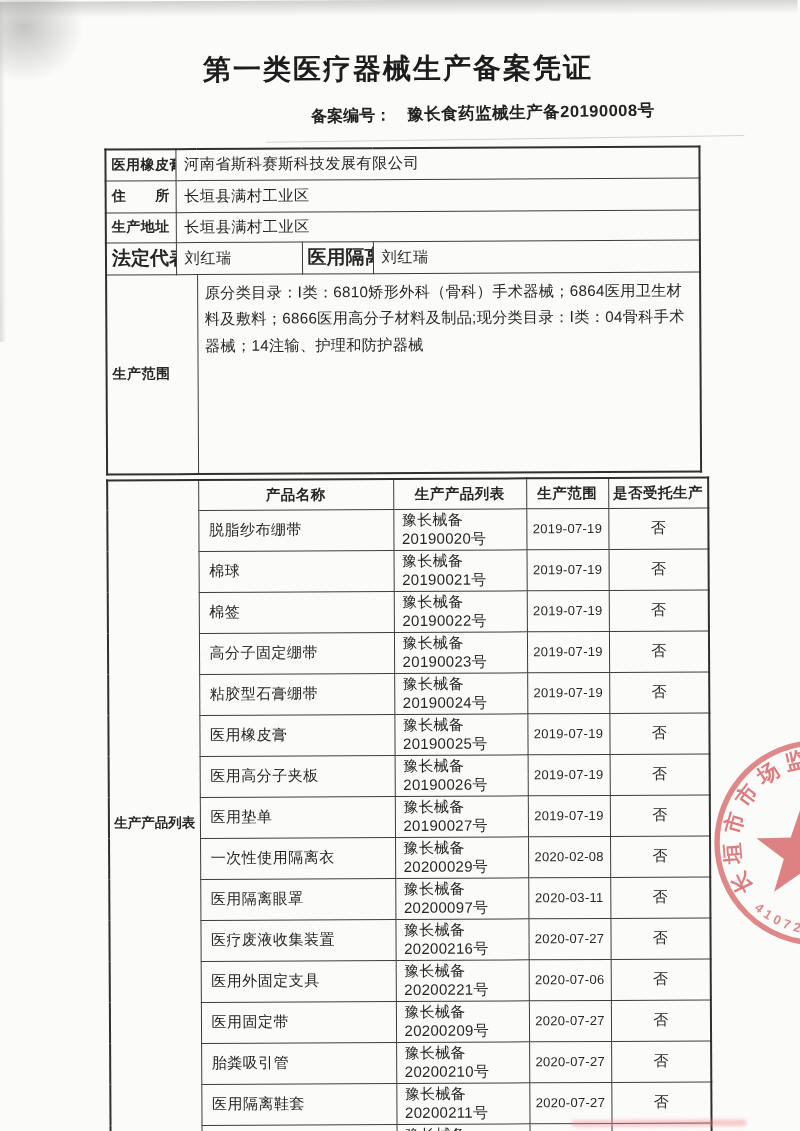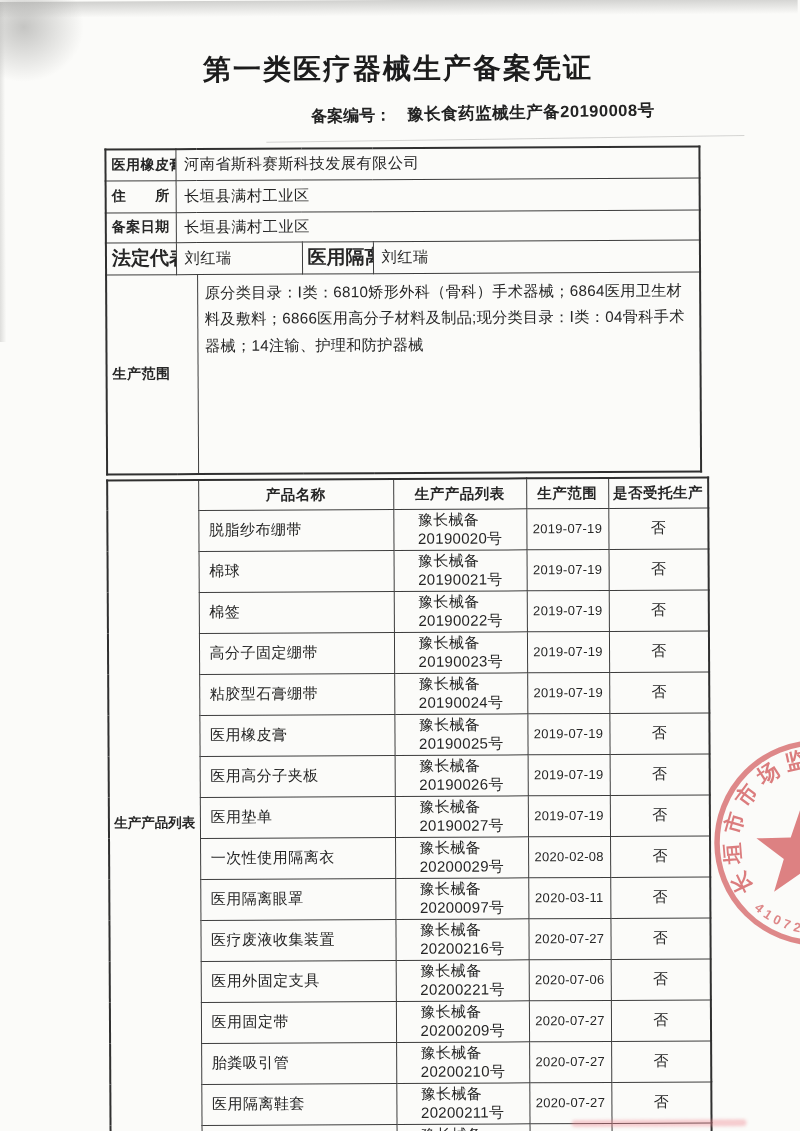--- a/index.html
+++ b/index.html
@@ -39,21 +39,21 @@
   .lbl{font-weight:bold;font-size:14px;padding:0 3px 0 5px;white-space:nowrap;
     letter-spacing:.5px;vertical-align:middle;}
   .lbl.small{font-size:19px;letter-spacing:0;}
   .val{font-size:15.2px;padding:0 8px;vertical-align:middle;letter-spacing:.5px;}
   .scope-val{font-size:15.2px;line-height:1.75;padding:5px 8px 0 7px;
     vertical-align:top;letter-spacing:.3px;}
   .product-table th{font-weight:bold;font-size:14.5px;letter-spacing:.5px;}
   .side-label{font-weight:bold;font-size:13.5px;text-align:center;
     letter-spacing:0;padding:0 2px;}
   .c-name{font-size:15px;padding-left:10px;text-align:left;letter-spacing:.5px;}
-  .c-reg{font-size:15px;padding-left:24px;text-align:left;letter-spacing:.3px;}
+  .c-reg{font-size:15px;padding-left:8px;text-align:left;letter-spacing:.3px;}
   .c-date{font-size:13px;text-align:center;letter-spacing:.3px;}
   .c-ent{font-size:15px;text-align:center;}
   .product-table tbody tr{height:38.5px;}
   .product-table tr.hdr{height:30px;}
 
   
   .seal{position:absolute;top:0;left:0;width:800px;height:1131px;pointer-events:none;}
 </style>
 </head>
 <body>
@@ -83,21 +83,21 @@
       <tbody>
           <tr style="height:31px">
         <td class="lbl">医用橡皮膏</td>
         <td class="val" colspan="4">河南省斯科赛斯科技发展有限公司</td>
       </tr>
       <tr style="height:32px">
         <td class="lbl">住　　所</td>
         <td class="val" colspan="4">长垣县满村工业区</td>
       </tr>
       <tr style="height:30px">
-        <td class="lbl">备案日期</td>
+        <td class="lbl">生产地址</td>
         <td class="val" colspan="4">长垣县满村工业区</td>
       </tr>
       <tr style="height:32px">
         <td class="lbl small">法定代表人</td>
         <td class="val" colspan="2">刘红瑞</td>
         <td class="lbl small">医用隔离眼罩</td>
         <td class="val">刘红瑞</td>
       </tr>
       <tr style="height:200px">
         <td class="lbl" colspan="2">生产范围</td>

